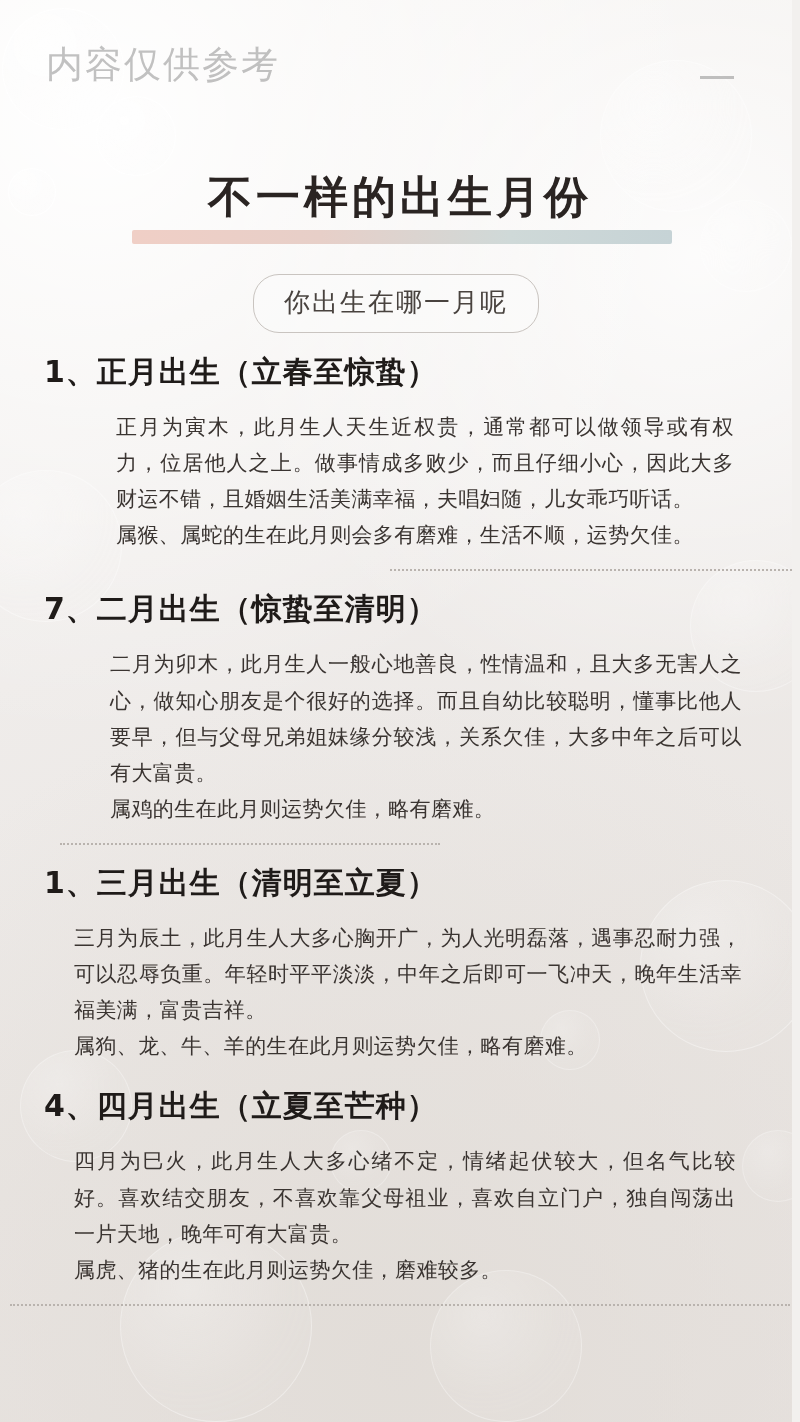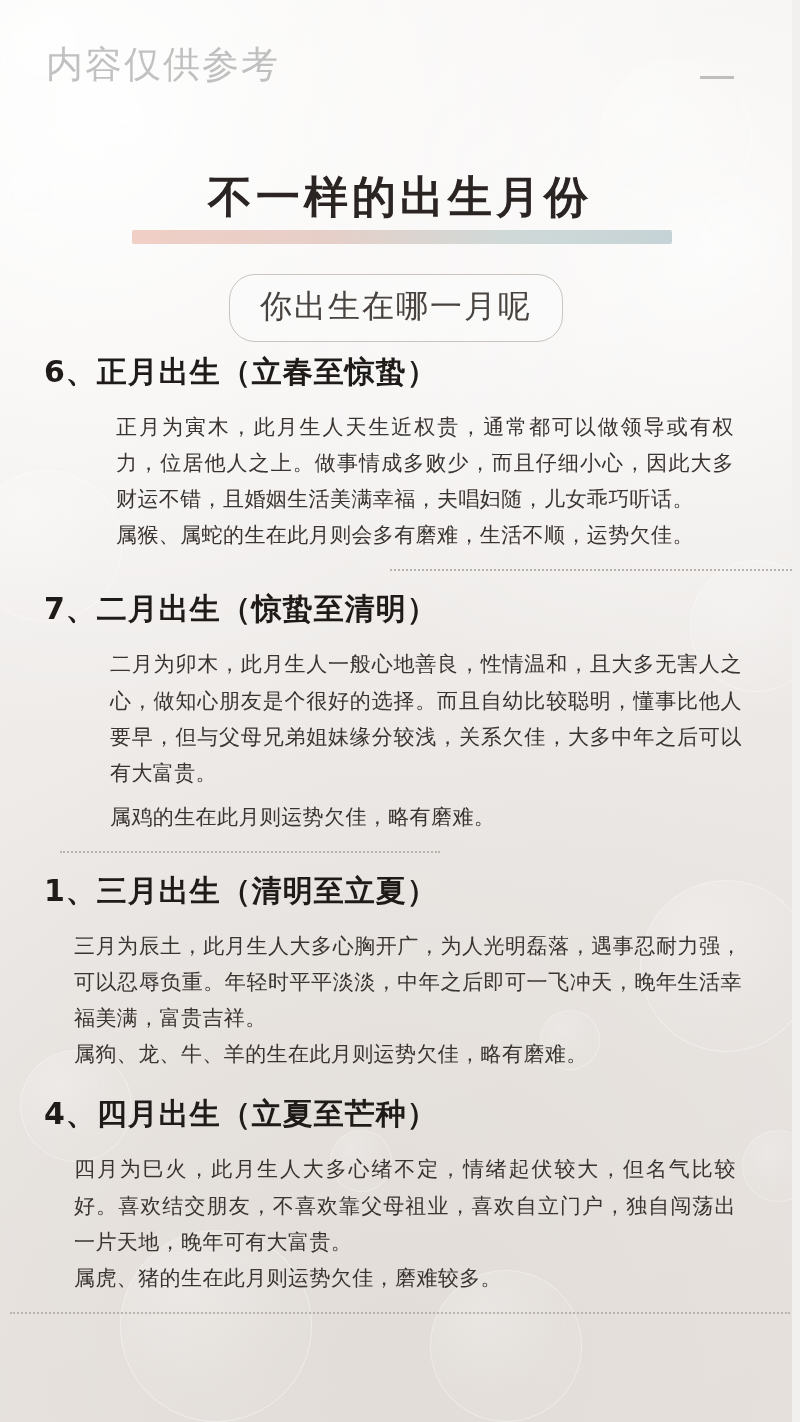--- a/index.html
+++ b/index.html
@@ -97,21 +97,21 @@
   }
 
   .subtitle-pill {
     position: absolute;
     left: 50%;
     transform: translateX(-50%);
     top: 274px;
     border: 1.5px solid #c9c4c0;
     border-radius: 26px;
     padding: 10px 30px 12px;
-    font-size: 32px;
+    font-size: 26px;
     color: #49433f;
     letter-spacing: 2px;
     background: rgba(255,255,255,0.25);
   }
 
   .sections {
     position: absolute;
     left: 0;
     top: 352px;
     width: 800px;
@@ -129,21 +129,21 @@
 
   .para {
     font-size: 21px;
     line-height: 1.72;
     color: #3a3431;
     margin: 0 0 0 0;
     letter-spacing: 0.4px;
     text-align: justify;
   }
   .p-inset { padding-left: 72px; padding-right: 22px; }
-  .p-inset2 { padding-left: 66px; padding-right: 14px; margin-top: 8px; }
+  .p-inset2 { padding-left: 66px; padding-right: 14px; }
   .p-inset3 { padding-left: 30px; padding-right: 14px; }
   .p-inset4 { padding-left: 30px; padding-right: 20px; }
 
   .divider {
     height: 0;
     border-top: 2px dotted #b9b3ae;
     margin: 16px 0 18px 0;
   }
   .divider.short-left { margin-left: 390px; }
   .divider.short-mid  { margin-left: 60px; margin-right: 360px; }
@@ -177,21 +177,21 @@
     <div class="title-wrap">
       <div class="title-underline"></div>
       <div class="main-title">不一样的出生月份</div>
     </div>
 
     <div class="subtitle-pill">你出生在哪一月呢</div>
 
     <div class="sections">
 
       <div class="section">
-        <div class="sec-head">6、正月出生（立春至惊蛰）</div>
+        <div class="sec-head">1、正月出生（立春至惊蛰）</div>
         <div class="para p-inset">正月为寅木，此月生人天生近权贵，通常都可以做领导或有权力，位居他人之上。做事情成多败少，而且仔细小心，因此大多财运不错，且婚姻生活美满幸福，夫唱妇随，儿女乖巧听话。</div>
         <div class="para p-inset">属猴、属蛇的生在此月则会多有磨难，生活不顺，运势欠佳。</div>
       </div>
 
       <div class="divider short-left"></div>
 
       <div class="section">
         <div class="sec-head">7、二月出生（惊蛰至清明）</div>
         <div class="para p-inset2">二月为卯木，此月生人一般心地善良，性情温和，且大多无害人之心，做知心朋友是个很好的选择。而且自幼比较聪明，懂事比他人要早，但与父母兄弟姐妹缘分较浅，关系欠佳，大多中年之后可以有大富贵。</div>
         <div class="para p-inset2">属鸡的生在此月则运势欠佳，略有磨难。</div>

